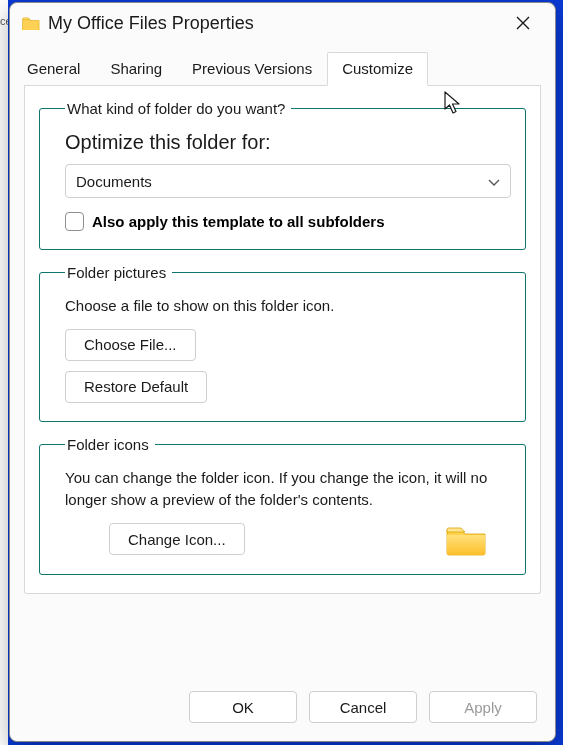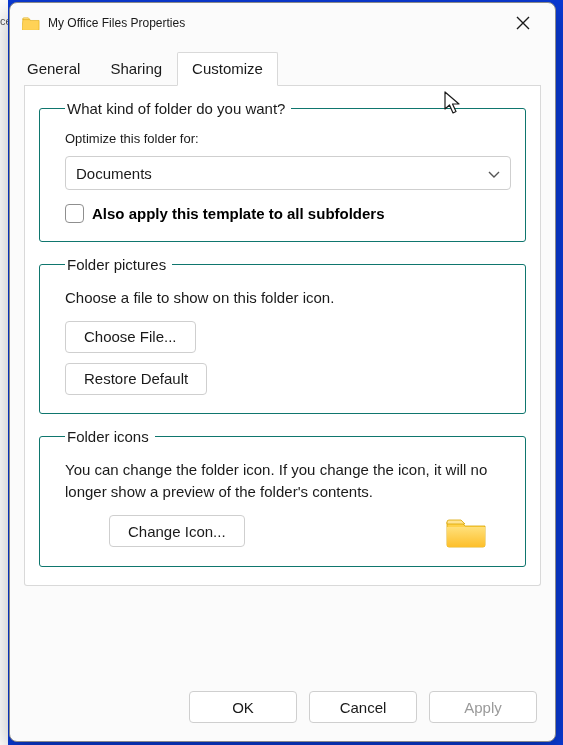--- a/index.html
+++ b/index.html
@@ -45,21 +45,21 @@
       display: flex;
       align-items: center;
       padding: 0 12px 0 12px;
     }
     .titlebar .folder-ico {
       width: 18px;
       height: 15px;
       margin-right: 8px;
     }
     .titlebar .title {
-      font-size: 12px;
+      font-size: 18px;
       color: #1a1a1a;
       flex: 1;
     }
     .close-btn {
       width: 40px;
       height: 40px;
       display: flex;
       align-items: center;
       justify-content: center;
       cursor: pointer;
@@ -107,21 +107,21 @@
       border-radius: 3px;
       padding: 14px 14px 18px 25px;
       margin-bottom: 14px;
     }
     fieldset.group legend {
       font-size: 15px;
       color: #1a1a1a;
       padding: 0 6px 0 2px;
     }
     .lbl {
-      font-size: 13px;
+      font-size: 20px;
       color: #1a1a1a;
       margin-bottom: 10px;
     }
     .select {
       width: 100%;
       height: 34px;
       border: 1px solid #cfcfcf;
       border-radius: 4px;
       background: #fff;
       display: flex;
@@ -233,20 +233,21 @@
     <div class="close-btn">
       <svg viewBox="0 0 14 14">
         <path d="M1 1 L13 13 M13 1 L1 13" stroke="#1a1a1a" stroke-width="1.4" fill="none"></path>
       </svg>
     </div>
   </div>
 
   <div class="tabstrip">
     <div class="tab">General</div>
     <div class="tab">Sharing</div>
+    <div class="tab">Previous Versions</div>
     <div class="tab active">Customize</div>
   </div>
   <div class="tab-underline"></div>
 
   <div class="panel">
 
     <fieldset class="group">
       <legend>What kind of folder do you want?</legend>
       <div class="lbl">Optimize this folder for:</div>
       <div class="select">

